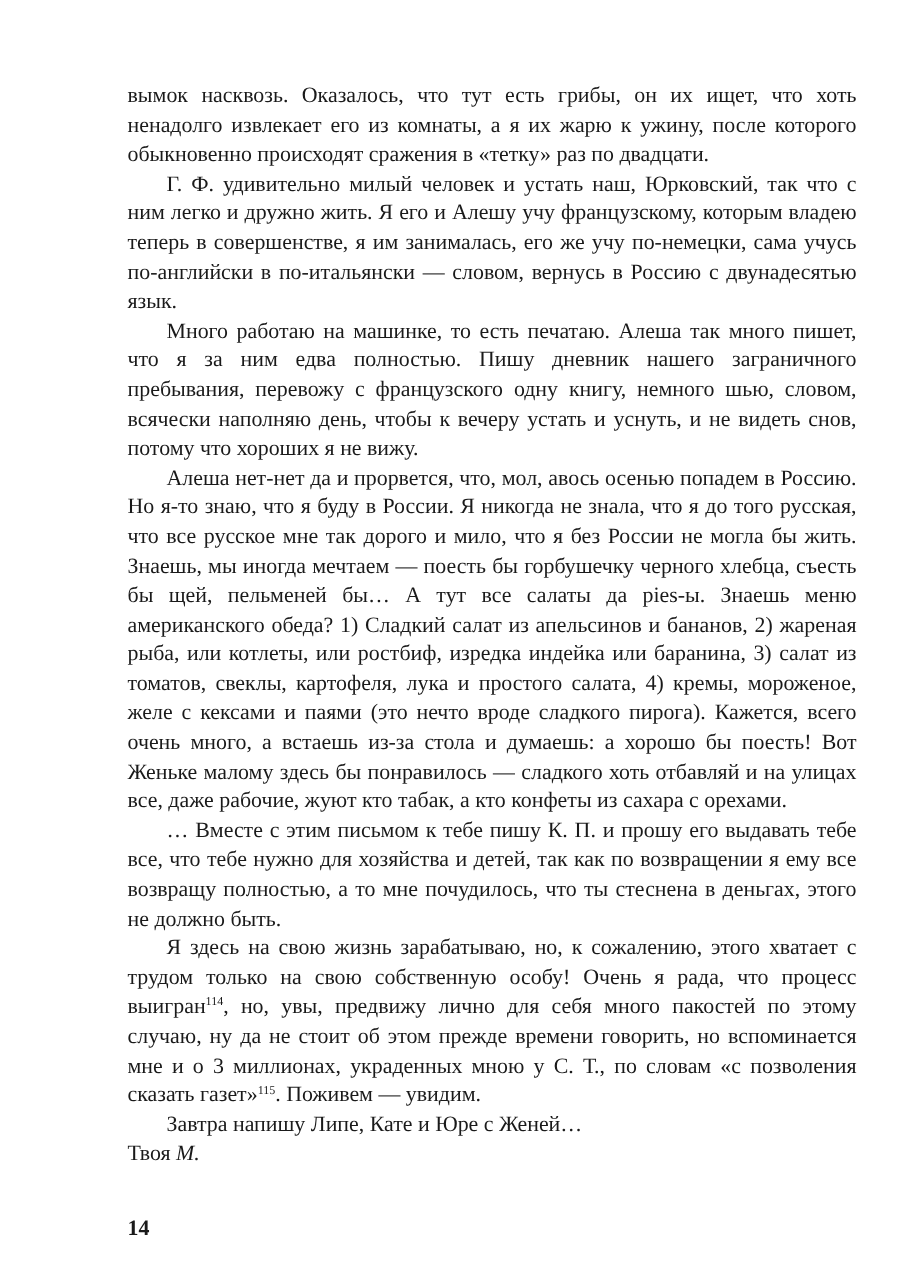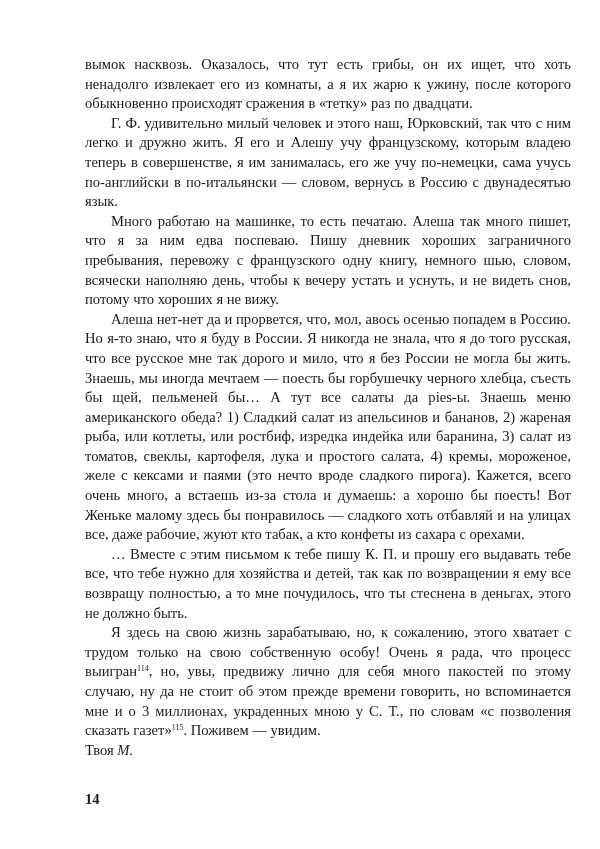--- a/index.html
+++ b/index.html
@@ -22,25 +22,26 @@
   .sig i { font-style: italic; }
   .heading-block { margin-top: 30px; text-align: center; }
   .h-num { font-weight: bold; text-align: left; }
   sup { font-size: 8px; line-height: 0; vertical-align: 5px; }
 </style>
 </head>
 <body>
 
 <div class="page">
   <p>вымок насквозь. Оказалось, что тут есть грибы, он их ищет, что хоть ненадолго извлекает его из комнаты, а я их жарю к ужину, после которого обыкновенно происходят сражения в «тетку» раз по двадцати.</p>
-  <p class="indent">Г. Ф. удивительно милый человек и этого наш, Юрковский, так что с ним легко и дружно жить. Я его и Алешу учу французскому, которым владею теперь в совершенстве, я им занималась, его же учу по-немецки, сама учусь по-английски в по-итальянски — словом, вернусь в Россию с двунадесятью язык.</p>
-  <p class="indent">Много работаю на машинке, то есть печатаю. Алеша так много пишет, что я за ним едва поспеваю. Пишу дневник хороших заграничного пребывания, перевожу с французского одну книгу, немного шью, словом, всячески наполняю день, чтобы к вечеру устать и уснуть, и не видеть снов, потому что хороших я не вижу.</p>
+  <p class="indent">Г. Ф. удивительно милый человек и устать наш, Юрковский, так что с ним легко и дружно жить. Я его и Алешу учу французскому, которым владею теперь в совершенстве, я им занималась, его же учу по-немецки, сама учусь по-английски в по-итальянски — словом, вернусь в Россию с двунадесятью язык.</p>
+  <p class="indent">Много работаю на машинке, то есть печатаю. Алеша так много пишет, что я за ним едва полностью. Пишу дневник нашего заграничного пребывания, перевожу с французского одну книгу, немного шью, словом, всячески наполняю день, чтобы к вечеру устать и уснуть, и не видеть снов, потому что хороших я не вижу.</p>
   <p class="indent">Алеша нет-нет да и прорвется, что, мол, авось осенью попадем в Россию. Но я-то знаю, что я буду в России. Я никогда не знала, что я до того русская, что все русское мне так дорого и мило, что я без России не могла бы жить. Знаешь, мы иногда мечтаем — поесть бы горбушечку черного хлебца, съесть бы щей, пельменей бы… А тут все салаты да pies-ы. Знаешь меню американского обеда? 1) Сладкий салат из апельсинов и бананов, 2) жареная рыба, или котлеты, или ростбиф, изредка индейка или баранина, 3) салат из томатов, свеклы, картофеля, лука и простого салата, 4) кремы, мороженое, желе с кексами и паями (это нечто вроде сладкого пирога). Кажется, всего очень много, а встаешь из-за стола и думаешь: а хорошо бы поесть! Вот Женьке малому здесь бы понравилось — сладкого хоть отбавляй и на улицах все, даже рабочие, жуют кто табак, а кто конфеты из сахара с орехами.</p>
   <p class="indent">… Вместе с этим письмом к тебе пишу К. П. и прошу его выдавать тебе все, что тебе нужно для хозяйства и детей, так как по возвращении я ему все возвращу полностью, а то мне почудилось, что ты стеснена в деньгах, этого не должно быть.</p>
   <p class="indent"><span>Я здесь на свою жизнь зарабатываю, но, к сожалению, этого хватает с трудом только на свою собственную особу! Очень я рада, что процесс выигран</span><sup>114</sup><span>, но, увы, предвижу лично для себя много пакостей по этому случаю, ну да не стоит об этом прежде времени говорить, но вспоминается мне и о 3 миллионах, украденных мною у С. Т., по словам «с позволения сказать газет»</span><sup>115</sup><span>. Поживем — увидим.</span></p>
+  <p class="indent">Завтра напишу Липе, Кате и Юре с Женей…</p>
   <p class="sig"><span>Твоя </span><i>М.</i></p>
 
   <div class="heading-block">
     <div class="h-num">14</div>
 
   </div>
 
 </div>
 
 </body></html>

